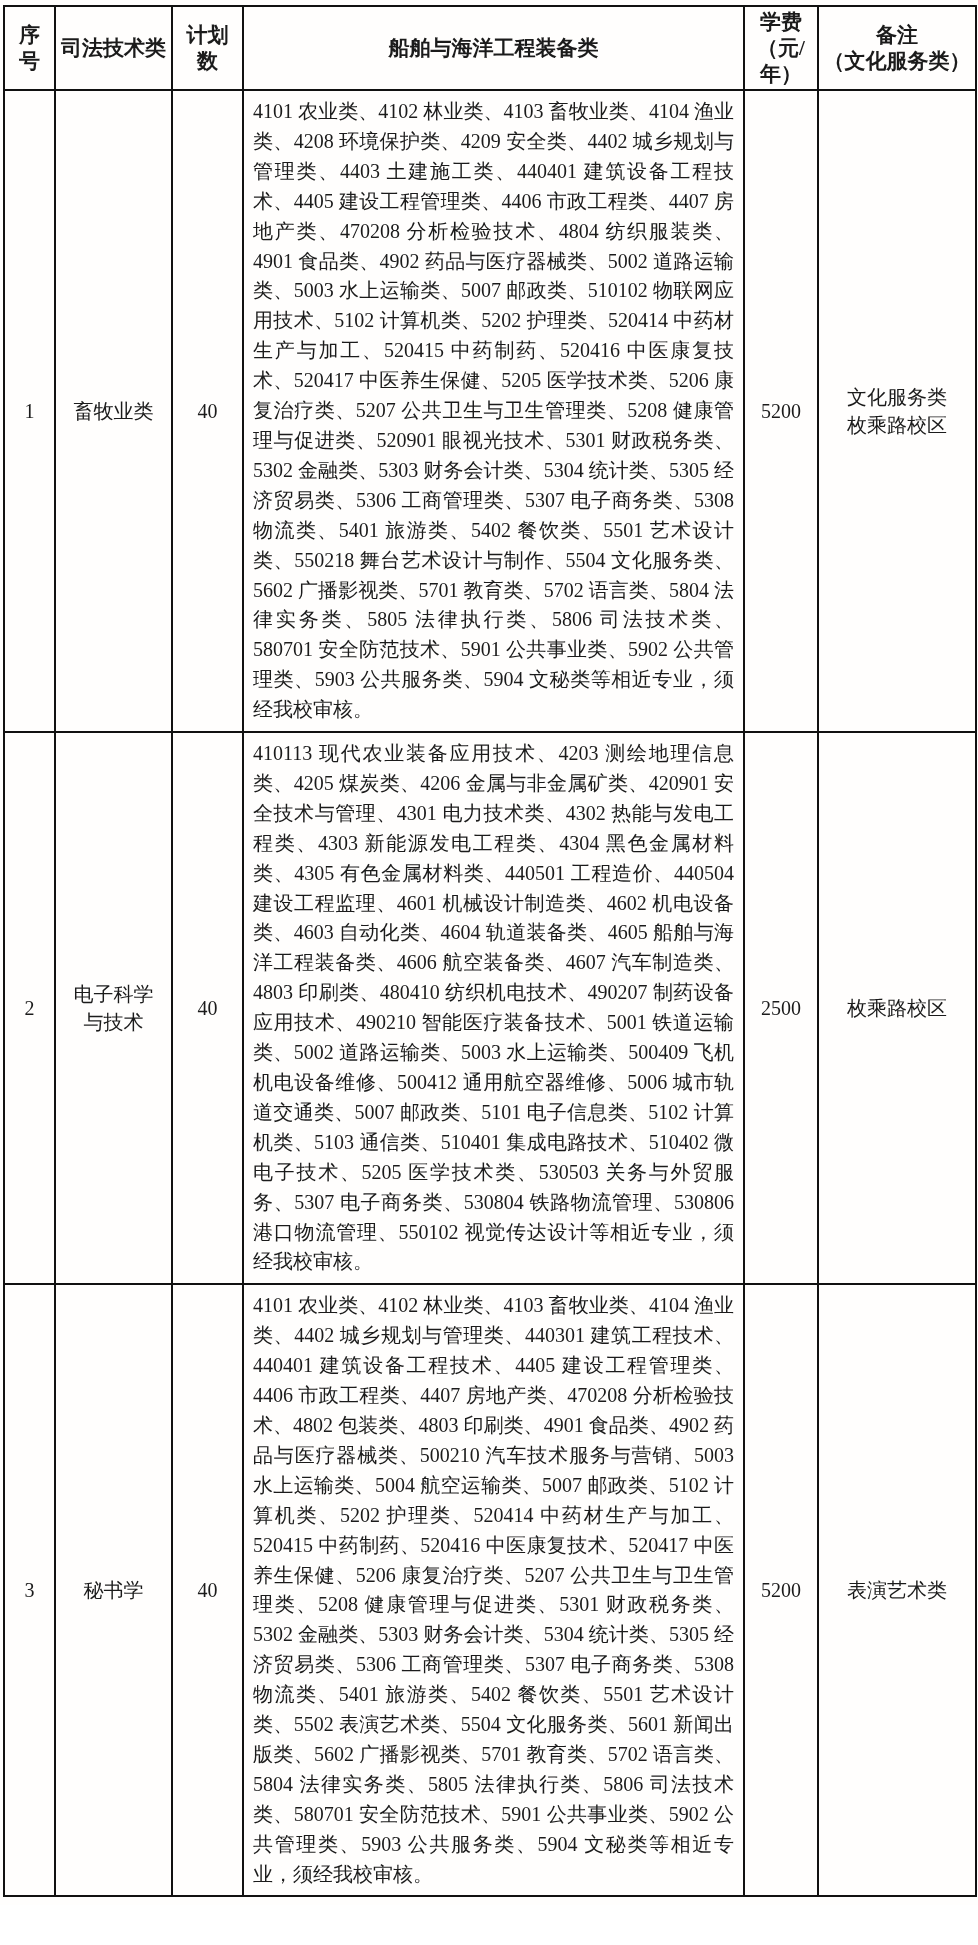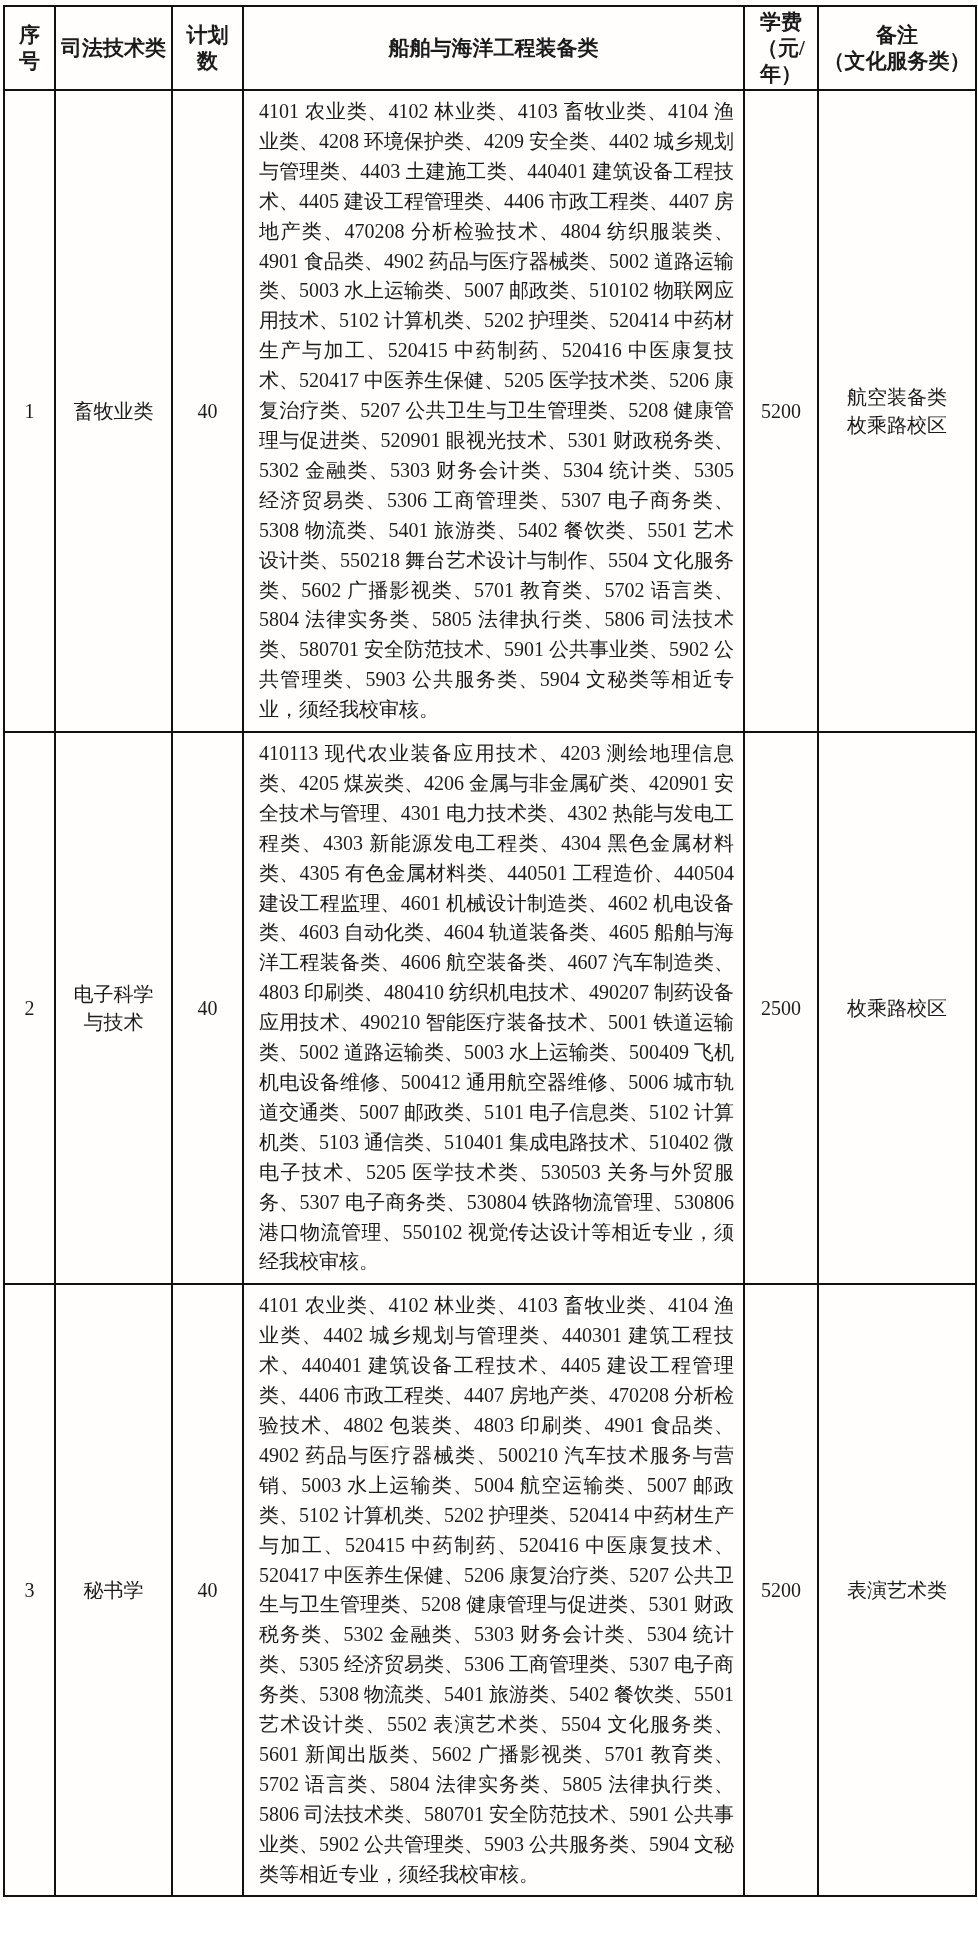--- a/index.html
+++ b/index.html
@@ -41,21 +41,21 @@
     vertical-align: middle;
     font-size: 20px;
     line-height: 28px;
     padding: 2px 2px;
   }
   td.req {
     text-align: justify;
     vertical-align: middle;
     font-size: 20px;
     line-height: 29.9px;
-    padding: 6px 9px 6px 15px;
+    padding: 6px 9px 6px 9px;
   }
   .ln { display: block; }
   .ln:empty { display: none; }
 </style>
 </head>
 <body>
 
 <div class="page">
   <table class="doc-table">
     <colgroup>
@@ -97,21 +97,21 @@
       <tr>
         <td class="c">1</td>
         <td class="c">
           <span class="ln">畜牧业类</span>
 
         </td>
         <td class="c">40</td>
         <td class="req">4101 农业类、4102 林业类、4103 畜牧业类、4104 渔业类、4208 环境保护类、4209 安全类、4402 城乡规划与管理类、4403 土建施工类、440401 建筑设备工程技术、4405 建设工程管理类、4406 市政工程类、4407 房地产类、470208 分析检验技术、4804 纺织服装类、4901 食品类、4902 药品与医疗器械类、5002 道路运输类、5003 水上运输类、5007 邮政类、510102 物联网应用技术、5102 计算机类、5202 护理类、520414 中药材生产与加工、520415 中药制药、520416 中医康复技术、520417 中医养生保健、5205 医学技术类、5206 康复治疗类、5207 公共卫生与卫生管理类、5208 健康管理与促进类、520901 眼视光技术、5301 财政税务类、5302 金融类、5303 财务会计类、5304 统计类、5305 经济贸易类、5306 工商管理类、5307 电子商务类、5308 物流类、5401 旅游类、5402 餐饮类、5501 艺术设计类、550218 舞台艺术设计与制作、5504 文化服务类、5602 广播影视类、5701 教育类、5702 语言类、5804 法律实务类、5805 法律执行类、5806 司法技术类、580701 安全防范技术、5901 公共事业类、5902 公共管理类、5903 公共服务类、5904 文秘类等相近专业，须经我校审核。</td>
         <td class="c">5200</td>
         <td class="c">
-          <span class="ln">航空装备类</span>
+          <span class="ln">文化服务类</span>
           <span class="ln">枚乘路校区</span>
         </td>
       </tr>
       <tr>
         <td class="c">2</td>
         <td class="c">
           <span class="ln">电子科学</span>
           <span class="ln">与技术</span>
         </td>
         <td class="c">40</td>

